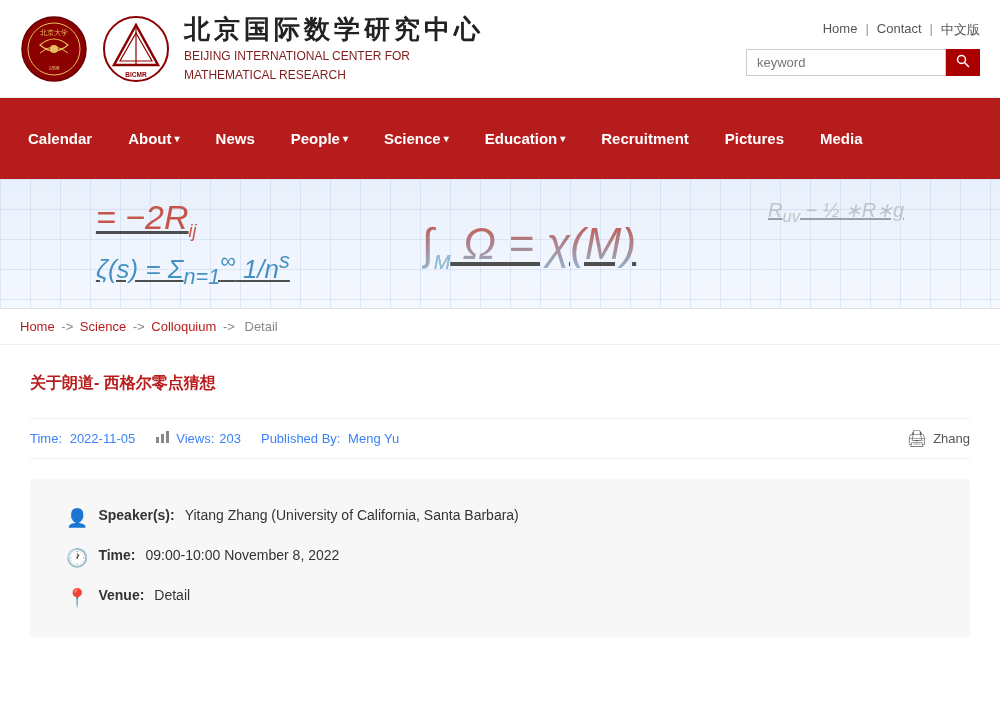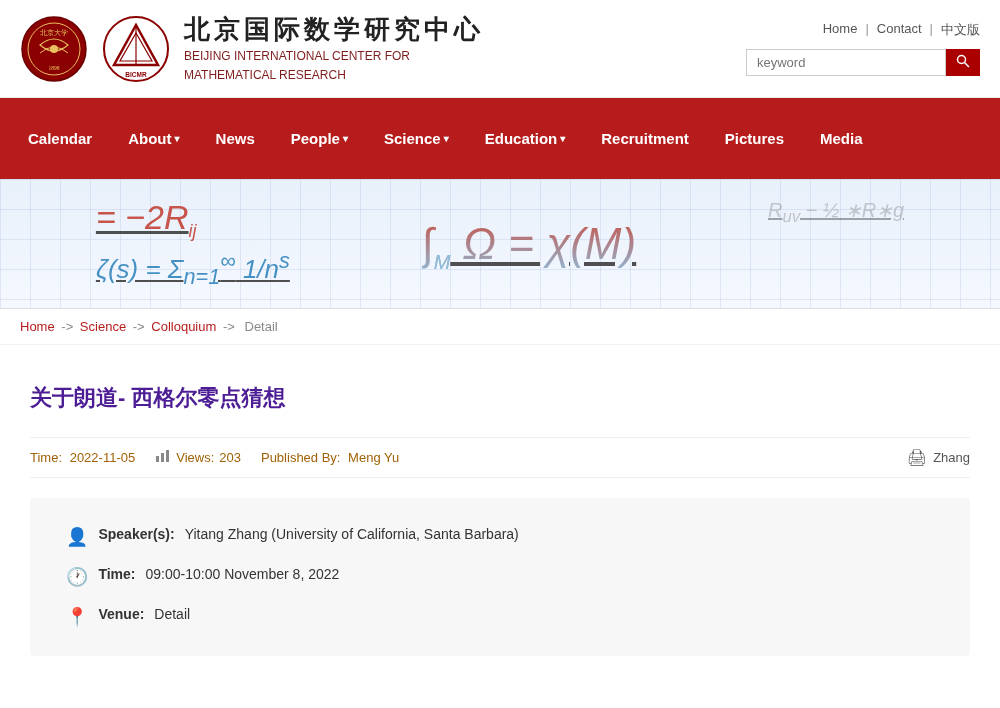--- a/index.html
+++ b/index.html
@@ -37,24 +37,24 @@
     .math-formula.mixed { background: linear-gradient(to bottom, #c0392b, #7fb3d3); -webkit-background-clip: text; -webkit-text-fill-color: transparent; }
 
     
     .breadcrumb { padding: 10px 20px; font-size: 13px; color: #555; background: #fff; border-bottom: 1px solid #f0f0f0; }
     .breadcrumb a { color: #b71c1c; text-decoration: none; cursor: pointer; }
     .breadcrumb span { color: #888; margin: 0 3px; }
     .breadcrumb .current { color: #888; }
 
     
     .main { padding: 20px 30px; }
-    .page-title { font-size: 22px; font-weight: bold; color: #4c1d95; margin: 18px 0 24px 0; }
+    .page-title { font-size: 16px; font-weight: bold; color: #b91c1c; margin: 8px 0 24px 0; }
 
     .meta-bar { display: flex; align-items: center; justify-content: space-between; padding: 10px 0; border-top: 1px solid #eee; border-bottom: 1px solid #eee; margin-bottom: 20px; }
-    .meta-left { display: flex; align-items: center; gap: 20px; font-size: 13px; color: #a16207; }
+    .meta-left { display: flex; align-items: center; gap: 20px; font-size: 13px; color: #3b82f6; }
     .meta-views { display: flex; align-items: center; gap: 5px; }
     .print-btn { display: flex; align-items: center; gap: 6px; font-size: 13px; color: #555; cursor: pointer; }
     .print-icon { font-size: 16px; }
 
     
     .detail-card { background: #f7f7f7; border-radius: 4px; padding: 28px 36px; }
     .detail-row { display: flex; align-items: flex-start; gap: 10px; margin-bottom: 18px; font-size: 14px; }
     .detail-row:last-child { margin-bottom: 0; }
     .detail-icon { font-size: 18px; min-width: 22px; display: flex; align-items: center; justify-content: center; }
     .icon-person { color: #b71c1c; }

